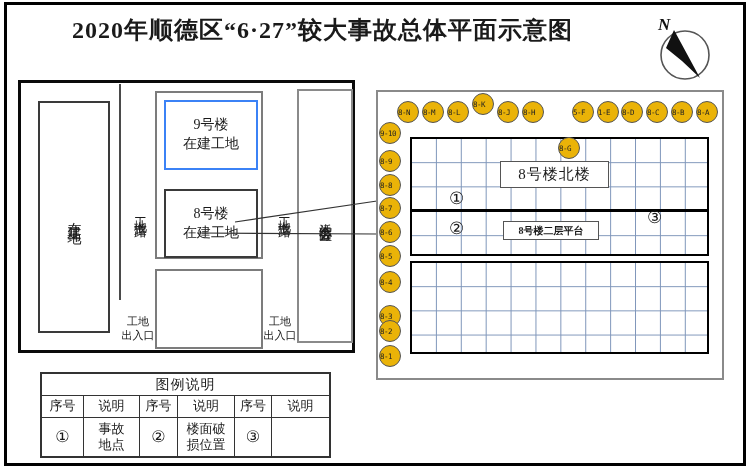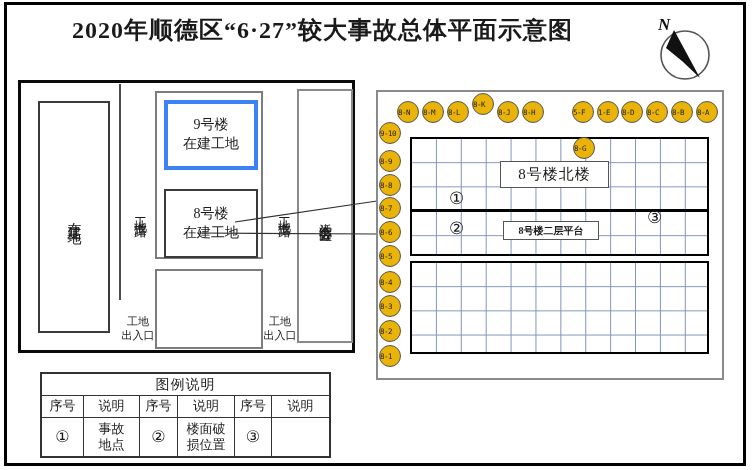--- a/index.html
+++ b/index.html
@@ -14,21 +14,21 @@
   #page-title{left:40px;top:14px;width:565px;height:32px;font-size:24px;font-weight:bold;
               letter-spacing:1px;}
 
   
   #plan{left:18px;top:80px;width:337px;height:273px;border:3px solid #0a0a0a;}
   #zone-under-construction{left:35px;top:100px;width:72px;height:232px;border:2px solid #3a3a3a;}
   .vtext{writing-mode:vertical-rl;text-orientation:upright;letter-spacing:3px;font-size:14px;}
   #road-line-left{left:116px;top:83px;width:2px;height:216px;background:#4a4a4a;}
   #road-left-label{left:128px;top:176px;width:18px;height:70px;}
   #mid-container-top{left:152px;top:90px;width:108px;height:168px;border:2px solid #7c7c7c;}
-  #building-9{left:161px;top:99px;width:94px;height:70px;border:4px solid #3b82f6;font-size:14px;line-height:1.35;}
+  #building-9{left:161px;top:99px;width:94px;height:70px;border:2px solid #3b82f6;font-size:14px;line-height:1.35;}
   #building-8{left:161px;top:181px;width:94px;height:69px;border:2px solid #3a3a3a;font-size:14px;line-height:1.35;}
   #mid-container-bottom{left:152px;top:268px;width:108px;height:80px;border:2px solid #7c7c7c;}
   #building-2-3{left:158px;top:275px;width:95px;height:68px;border:2px solid #3a3a3a;font-size:14px;line-height:1.35;}
   #road-right-label{left:272px;top:176px;width:18px;height:70px;}
   #living-area{left:294px;top:88px;width:56px;height:254px;border:2px solid #8a8a8a;}
   #living-area .vtext{letter-spacing:1px;font-size:13px;}
   .entrance{font-size:11px;line-height:1.3;text-align:center;}
   #entrance-left{left:112px;top:313px;width:46px;height:32px;}
   #entrance-right{left:256px;top:313px;width:42px;height:32px;}
 
@@ -133,21 +133,21 @@
     </div>
   <div class="axis-circle abs" style="left:472px;top:93px;">
       <span>8-K</span>
     </div>
   <div class="axis-circle abs" style="left:497px;top:101px;">
       <span>8-J</span>
     </div>
   <div class="axis-circle abs" style="left:522px;top:101px;">
       <span>8-H</span>
     </div>
-  <div class="axis-circle abs" style="left:573px;top:101px;margin-top:36px;">
+  <div class="axis-circle abs" style="left:558px;top:101px;margin-top:36px;">
       <span>8-G</span>
     </div>
   <div class="axis-circle abs" style="left:572px;top:101px;">
       <span>5-F</span>
     </div>
   <div class="axis-circle abs" style="left:597px;top:101px;">
       <span>1-E</span>
     </div>
   <div class="axis-circle abs" style="left:621px;top:101px;">
       <span>8-D</span>
@@ -176,21 +176,21 @@
     </div>
   <div class="axis-circle abs" style="left:379px;top:221px;">
       <span>8-6</span>
     </div>
   <div class="axis-circle abs" style="left:379px;top:245px;">
       <span>8-5</span>
     </div>
   <div class="axis-circle abs" style="left:379px;top:271px;">
       <span>8-4</span>
     </div>
-  <div class="axis-circle abs" style="left:379px;top:295px;">
+  <div class="axis-circle abs" style="left:379px;top:305px;">
       <span>8-3</span>
     </div>
   <div class="axis-circle abs" style="left:379px;top:320px;">
       <span>8-2</span>
     </div>
   <div class="axis-circle abs" style="left:379px;top:345px;">
       <span>8-1</span>
     </div>
 
   <div id="north-label" class="abs center grid-label">8号楼北楼</div>

